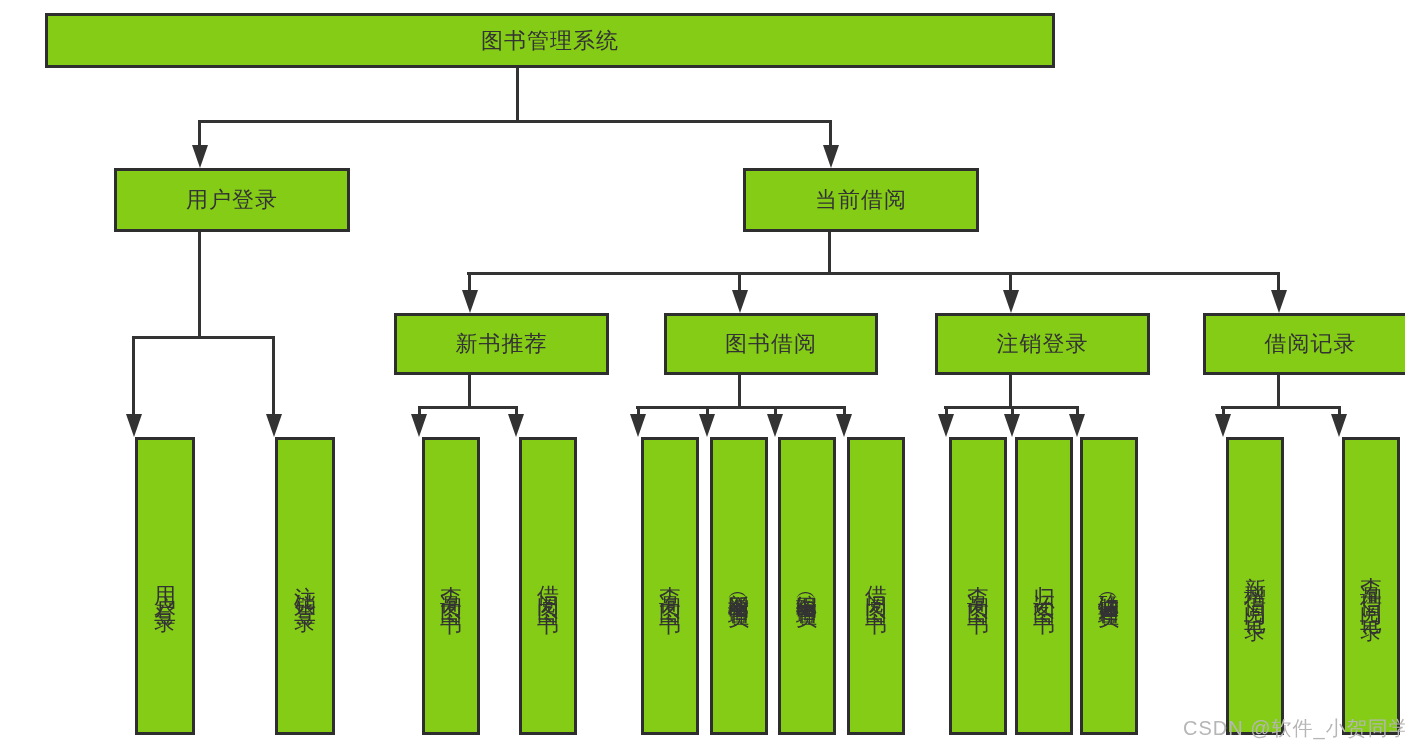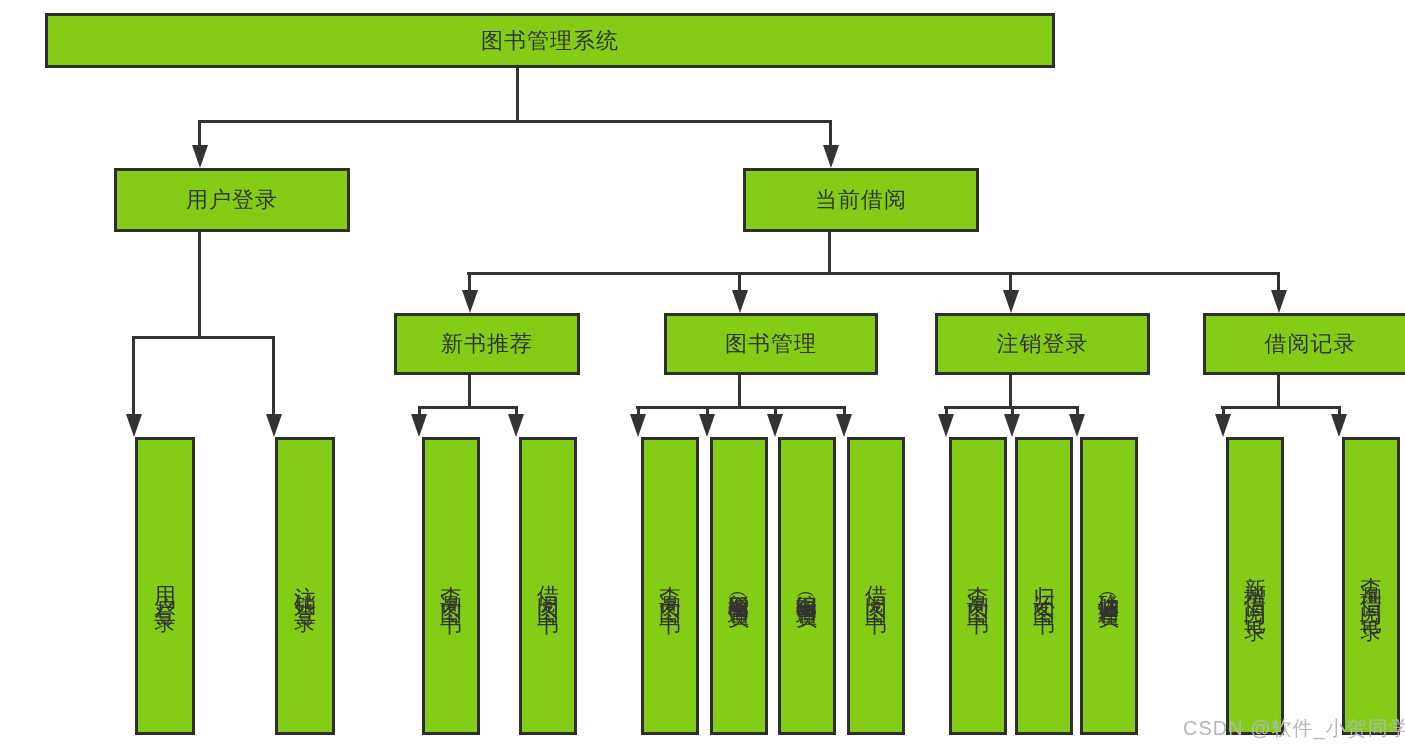--- a/index.html
+++ b/index.html
@@ -89,22 +89,22 @@
   <div class="line" style="left:467px; top:272px; width:813px; height:3px;"></div>
   <div class="line" style="left:468px; top:272px; width:3px; height:20px;"></div>
   <div class="arrow" style="left:462px; top:290px;"></div>
   <div class="line" style="left:738px; top:272px; width:3px; height:20px;"></div>
   <div class="arrow" style="left:732px; top:290px;"></div>
   <div class="line" style="left:1009px; top:272px; width:3px; height:20px;"></div>
   <div class="arrow" style="left:1003px; top:290px;"></div>
   <div class="line" style="left:1277px; top:272px; width:3px; height:20px;"></div>
   <div class="arrow" style="left:1271px; top:290px;"></div>
 
-  <div class="node" style="left:362px; top:313px; width:186px; height:62px;">新书推荐</div>
-  <div class="node" style="left:632px; top:313px; width:214px; height:62px;">图书管理</div>
+  <div class="node" style="left:362px; top:313px; width:215px; height:62px;">新书推荐</div>
+  <div class="node" style="left:632px; top:313px; width:214px; height:62px;">图书借阅</div>
   <div class="node" style="left:903px; top:313px; width:215px; height:62px;">注销登录</div>
   <div class="node" style="left:1171px; top:313px; width:215px; height:62px;">借阅记录</div>
 
   <div class="line" style="left:468px; top:375px; width:3px; height:31px;"></div>
   <div class="line" style="left:418px; top:406px; width:100px; height:3px;"></div>
   <div class="line" style="left:418px; top:406px; width:3px; height:10px;"></div>
   <div class="arrow" style="left:411px; top:414px;"></div>
   <div class="line" style="left:515px; top:406px; width:3px; height:10px;"></div>
   <div class="arrow" style="left:508px; top:414px;"></div>
 

